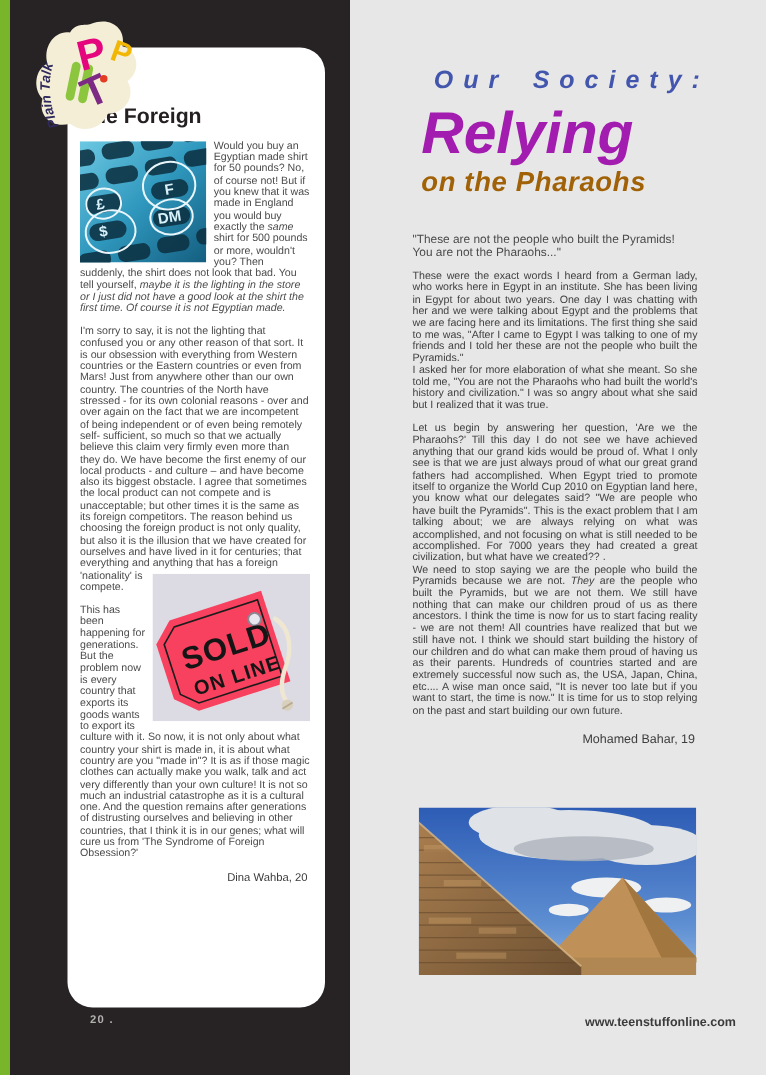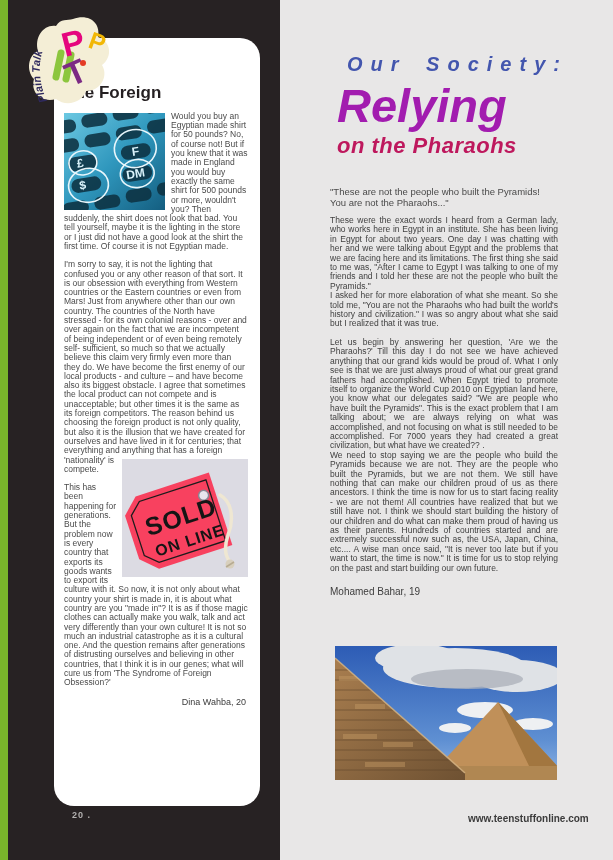--- a/index.html
+++ b/index.html
@@ -20,43 +20,43 @@
   .title-block{margin:46px 0 6px 10px;color:#241f21;}
   .title-line1{font-size:17px;font-weight:bold;line-height:1.05;}
   .title-line2{font-size:30px;font-weight:bold;line-height:1.0;letter-spacing:-1px;}
 
   .article-body{
     padding:4px 12px 0 10px;font-size:8.5px;line-height:9.3px;color:#4a4a4a;
   }
   .article-body p{margin:0 0 9px 0;}
   .calc-float{float:left;width:101px;height:97px;margin:1px 6px 2px 0;}
   .sold-float{float:right;width:126px;height:118px;margin:3px 0 3px 6px;}
-  .ital{}
+  .ital{font-style:italic;}
   .byline-left{
     text-align:right;font-size:9px;color:#3b3b3b;margin-top:10px;padding-right:2px;
   }
 
   .right-col{position:absolute;left:330px;top:53px;width:228px;}
   .kicker{
     font-size:20px;font-weight:bold;font-style:italic;color:#4356ae;
     letter-spacing:8px;word-spacing:6px;margin-left:17px;white-space:nowrap;
   }
   .headline{
     font-size:47px;font-weight:bold;font-style:italic;color:#a21caf;
     line-height:1.0;margin:6px 0 0 7px;letter-spacing:0px;
   }
   .subheadline{
-    font-size:22px;font-weight:bold;font-style:italic;color:#be185d;
+    font-size:22px;font-weight:bold;font-style:italic;color:#a16207;
     margin:4px 0 0 7px;letter-spacing:0.5px;
   }
   .pull-quote{margin-top:27px;font-size:9.5px;line-height:11px;color:#4a4a4a;}
   .rbody{margin-top:8px;font-size:8.5px;line-height:9.4px;color:#414141;text-align:justify;}
   .rbody p{margin:0;}
   .rbody p.gap{margin-top:9px;}
-  .byline-right{font-size:10px;color:#3d3d3d;margin-top:13px;padding-right:2px;}
+  .byline-right{text-align:right;font-size:10px;color:#3d3d3d;margin-top:13px;padding-right:2px;}
 
   .pyramids{position:absolute;left:335px;top:646px;width:222px;height:134px;display:block;}
 
   .page-number{
     position:absolute;left:72px;top:810px;font-size:9px;font-weight:bold;
     color:#b3b1b0;letter-spacing:1px;
   }
   .website{
     position:absolute;left:468px;top:813px;font-size:10px;font-weight:bold;color:#3b3b3b;
   }

